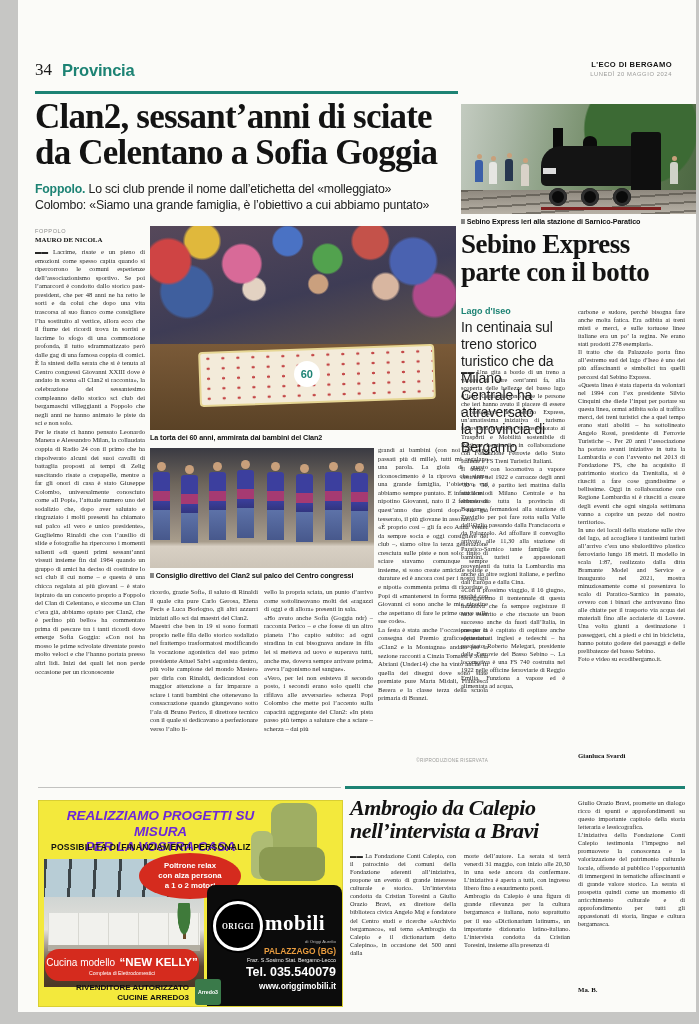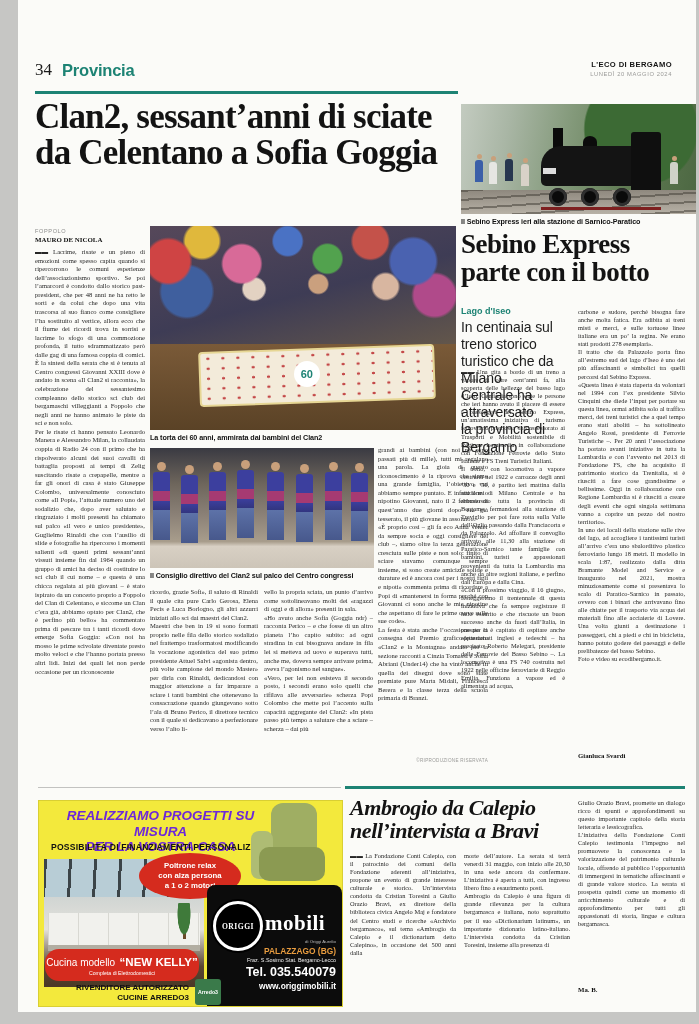--- a/index.html
+++ b/index.html
@@ -109,20 +109,22 @@
     <div class="abs section" style="left:44px;top:61px;">Provincia</div>
     <div class="abs" style="right:24px;top:60px;width:150px;">
       <div class="masthead">L'ECO DI BERGAMO</div>
       <div class="mdate">LUNEDÌ 20 MAGGIO 2024</div>
     </div>
     <div class="abs rule-teal" style="left:17px;top:91px;width:423px;height:3px;"></div>
 
     <div class="abs h-main" style="left:17px;top:99px;width:430px;">Clan2, sessant’anni di sciate
 da Celentano a Sofia Goggia</div>
     <div class="abs subhead" style="left:17px;top:182px;width:430px;">
+      <div><span class="subkick">Foppolo.</span><span> Lo sci club prende il nome dall’etichetta del «molleggiato»</span></div>
+      <div>Colombo: «Siamo una grande famiglia, è l’obiettivo a cui abbiamo puntato»</div>
     </div>
 
     <div class="abs dateline" style="left:17px;top:228px;">FOPPOLO</div>
     <div class="abs bylname" style="left:17px;top:236px;">MAURO DE NICOLA</div>
     <div class="bt" style="left:17px;top:248px;width:110px;height:517px;">▬▬ Lacrime, risate e un pieno di emozioni come spesso capita quando si ripercorrono le comuni esperienze dell’associazionismo sportivo. Se poi l’amarcord è condotto dallo storico past-president, che per 48 anni ne ha retto le sorti e da colui che dopo una vita trascorsa al suo fianco come consigliere l’ha sostituito al vertice, allora ecco che il fiume dei ricordi trova in sorrisi e lacrime lo sfogo di una commozione profonda, il tutto sdrammatizzato però dalle gag di una famosa coppia di comici.
 È la sintesi della serata che si è tenuta al Centro congressi Giovanni XXIII dove è andato in scena «Il Clan2 si racconta», la celebrazione del sessantesimo compleanno dello storico sci club dei bergamaschi villeggianti a Foppolo che negli anni ne hanno animato le piste da sci e non solo.
 Per le risate ci hanno pensato Leonardo Manera e Alessandro Milan, la collaudata coppia di Radio 24 con il primo che ha rispolverato alcuni dei suoi cavalli di battaglia proposti ai tempi di Zelig suscitando risate a crepapelle, mentre a far gli onori di casa è stato Giuseppe Colombo, universalmente conosciuto come «Il Popi», l’attuale numero uno del sodalizio che, dopo aver salutato e ringraziato i molti presenti ha chiamato sul palco «il vero e unico presidente», Guglielmo Rinaldi che con l’ausilio di slide e fotografie ha ripercorso i momenti salienti «di questi primi sessant’anni vissuti insieme fin dal 1964 quando un gruppo di amici ha deciso di costituire lo sci club il cui nome – e questa è una chicca regalata ai più giovani – è stato ispirato da un concerto proprio a Foppolo del Clan di Celentano, e siccome un Clan c’era già, abbiamo optato per Clan2, che è perfino più bello» ha commentato prima di pescare tra i tanti ricordi dove emerge Sofia Goggia: «Con noi ha mosso le prime scivolate diventate presto molto veloci e che l’hanno portata presso altri lidi. Inizi dei quali lei non perde occasione per un riconoscente</div>
 
     <div class="ph ph-cake" style="left:132px;top:226px;width:306px;height:204px;">
       <div class="c-kids"></div>

